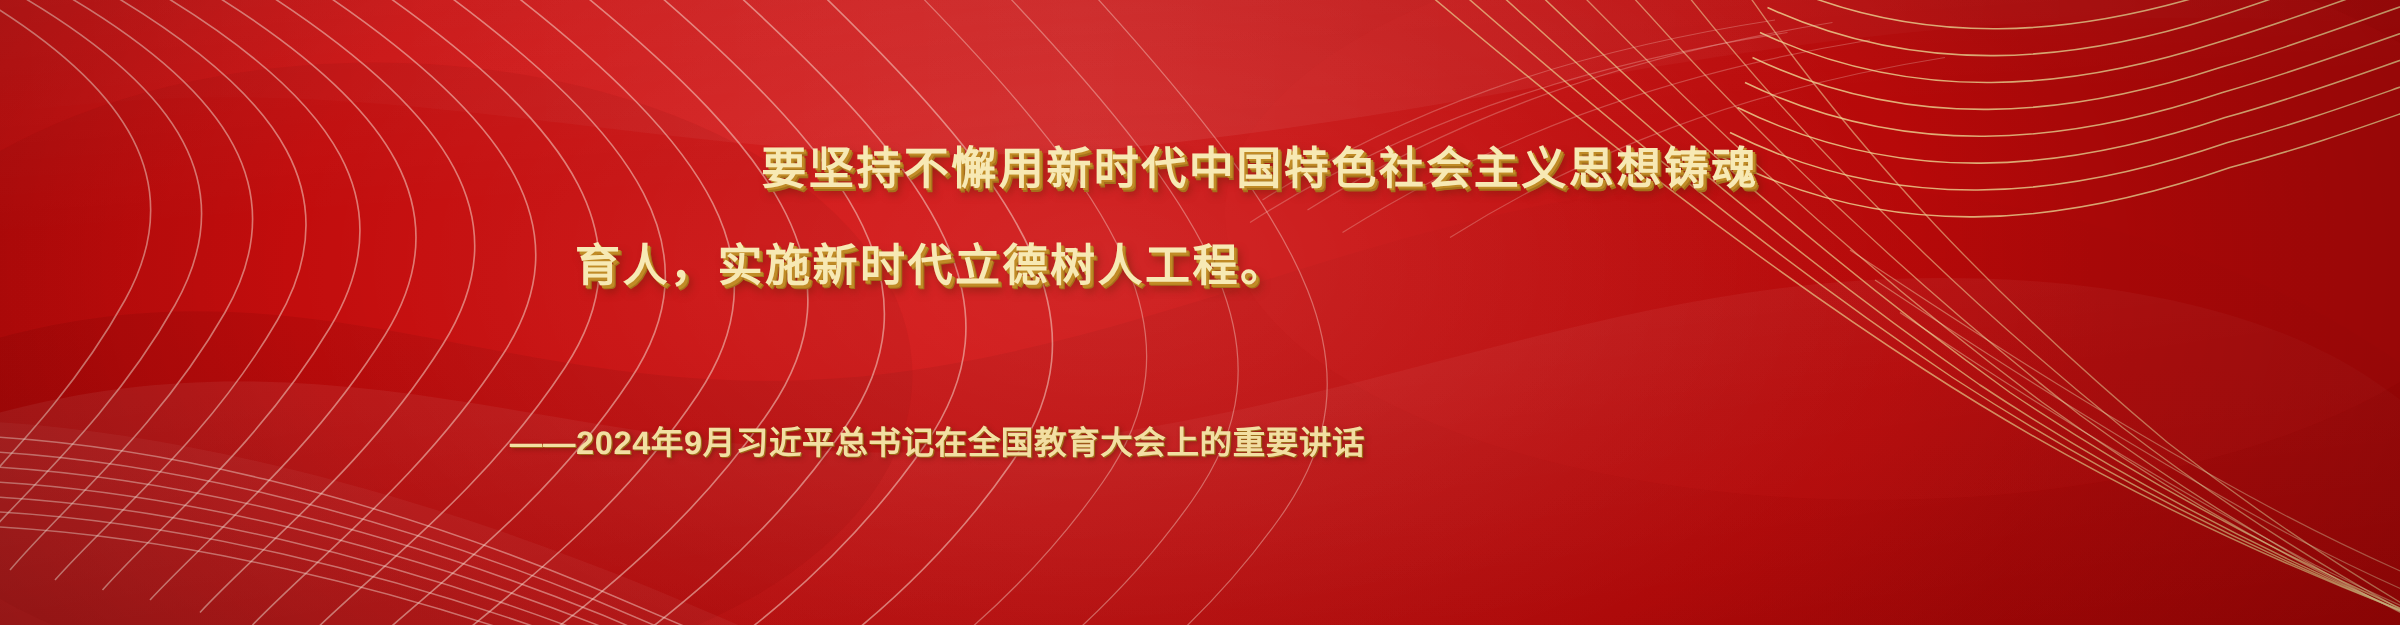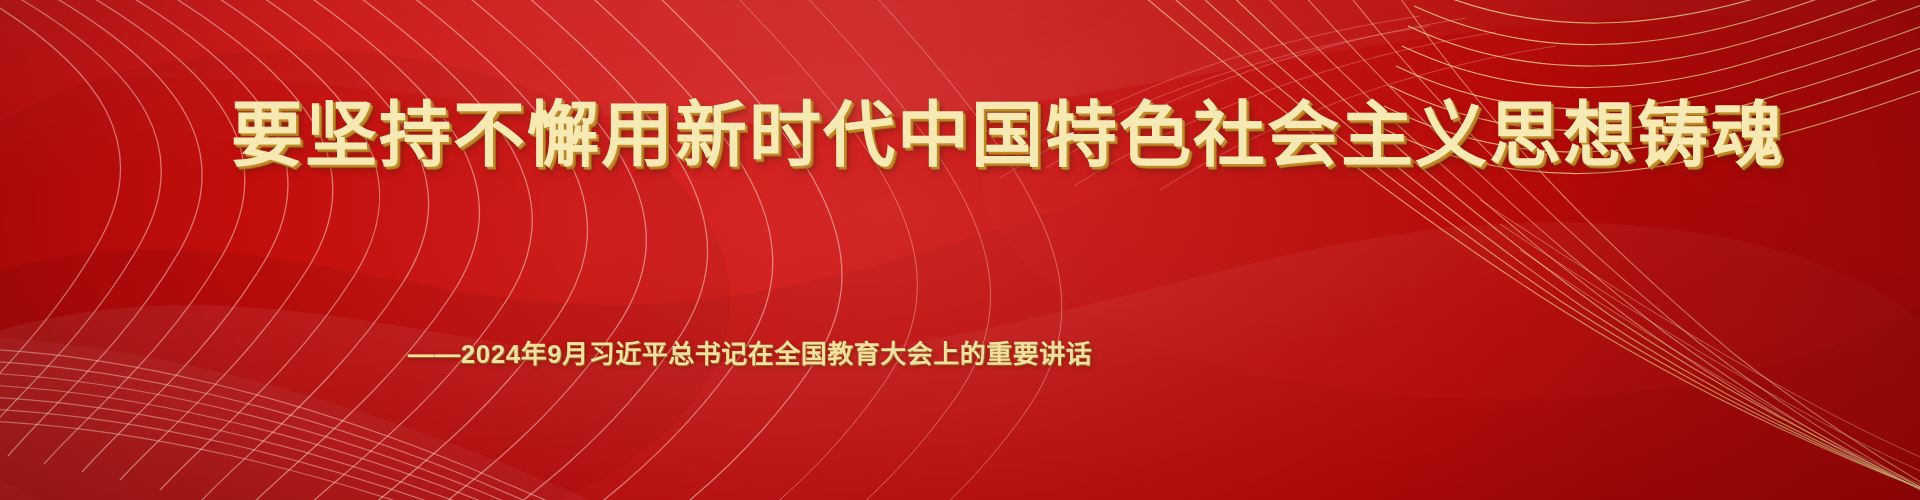--- a/index.html
+++ b/index.html
@@ -45,21 +45,21 @@
 
   
   .quote {
     position: absolute;
     left: 0;
     top: 96px;
     width: 1920px;
     text-align: center;
   }
   .quote-line {
-    font-size: 72px;
+    font-size: 36px;
     line-height: 78px;
     font-weight: 700;
     letter-spacing: 2px;
     color: #F7E9B4;
     white-space: pre;
     text-shadow:
        2px 2px 0 #C08B26,
        3px 3px 0 #A4701B,
        4px 5px 7px rgba(90,30,5,0.55);
   }
@@ -194,19 +194,20 @@
       <path d="M1074,186 C1192,112 1324,60 1496,32"></path>
       <path d="M1160,190 C1268,122 1392,72 1556,46"></path>
     </g>
   </svg>
 
   <div class="deco-sheen"></div>
   <div class="deco-vignette"></div>
 
   <div class="quote">
     <div class="quote-line l1">要坚持不懈用新时代中国特色社会主义思想铸魂</div>
+    <div class="quote-line l2">育人，实施新时代立德树人工程。</div>
   </div>
 
   <div class="attribution">
     <span class="attribution-text">——2024年9月习近平总书记在全国教育大会上的重要讲话</span>
   </div>
 
 </div>
 
 </body></html>

